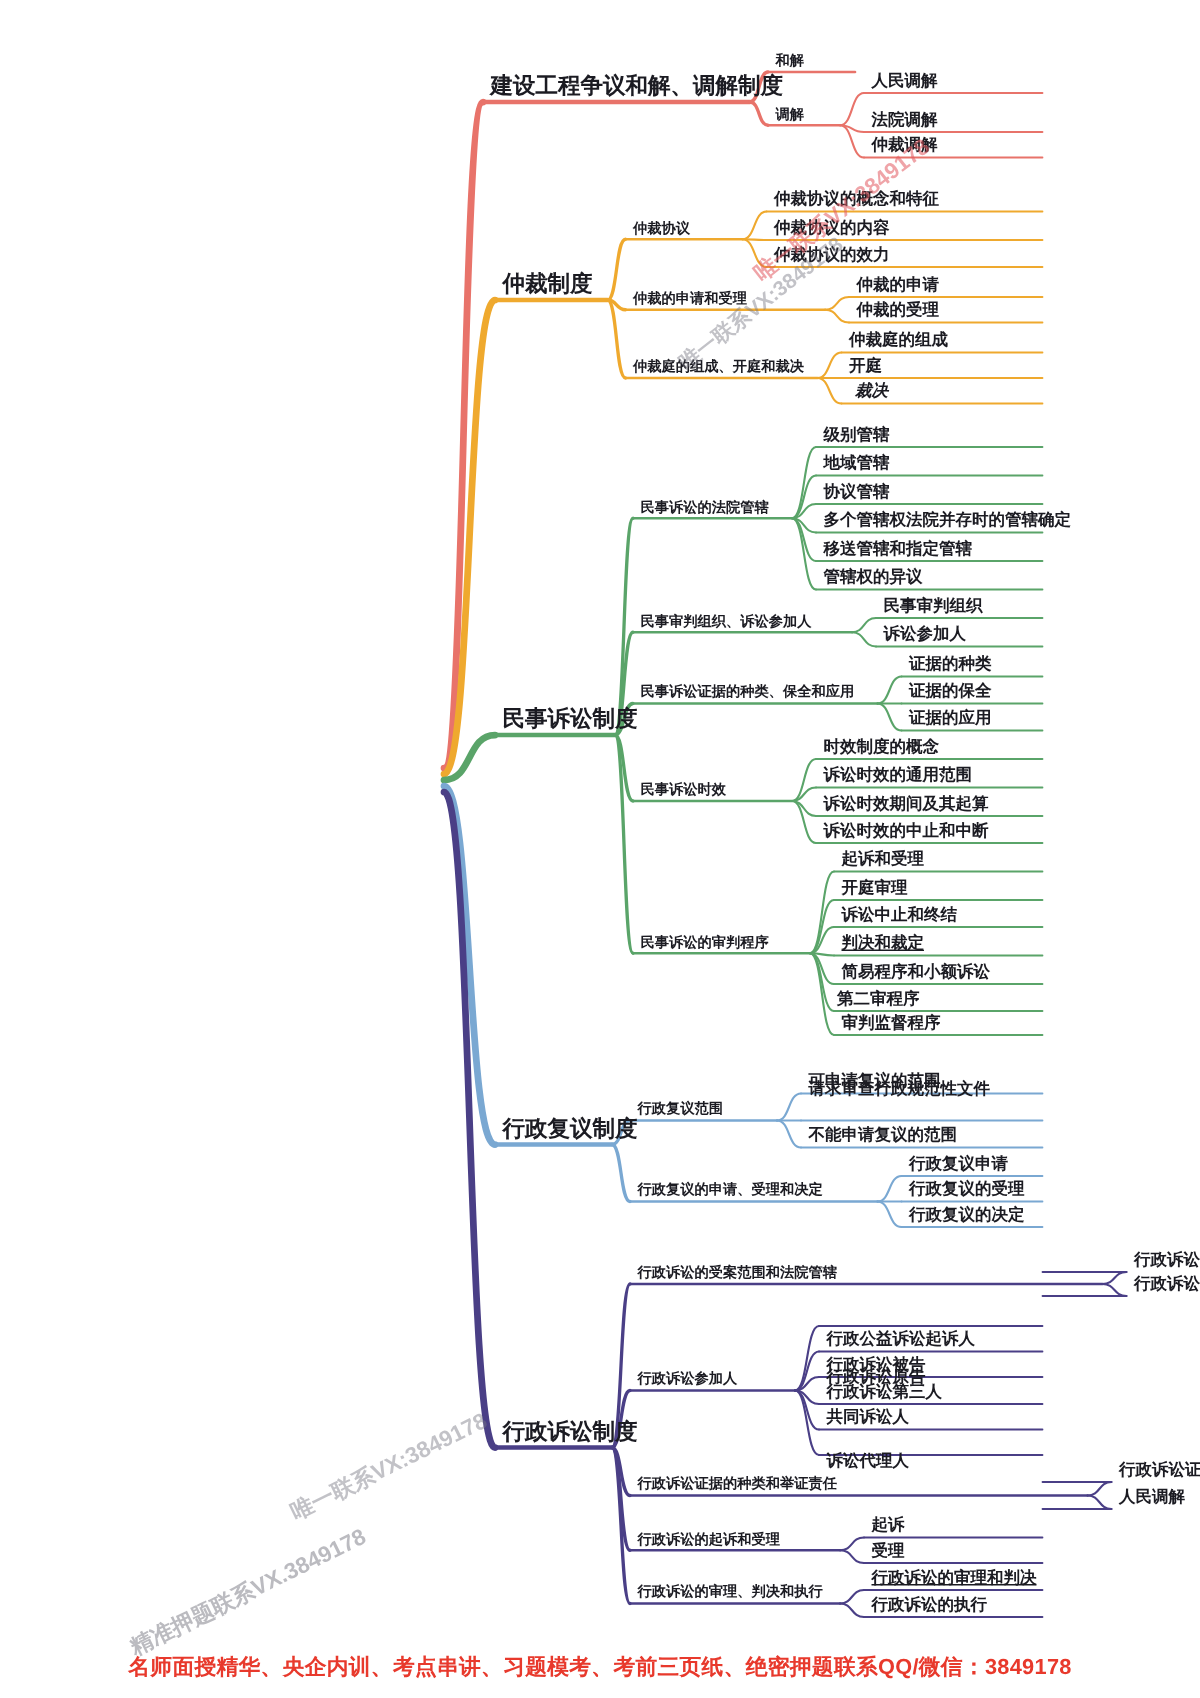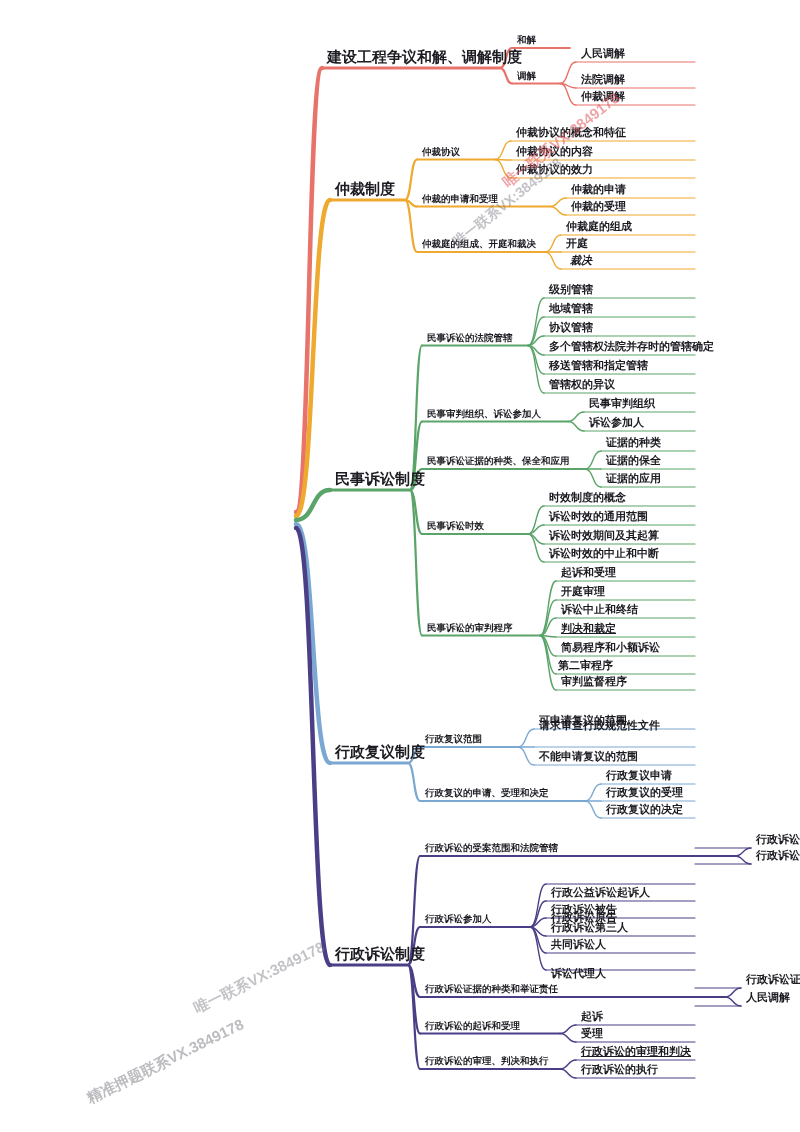--- a/index.html
+++ b/index.html
@@ -284,13 +284,14 @@
       <div class="node lvl2" style="left: 423px; top: 1069px;">行政诉讼的审理、判决和执行</div>
       <div class="node lvl3" style="left: 579px; top: 1060px; text-decoration: underline;">行政诉讼的审理和判决</div>
       <div class="node lvl3" style="left: 579px; top: 1078px;">行政诉讼的执行</div>
     </div>
 
   <div class="wm" id="wm-top-right">唯一联系VX:3849178</div>
   <div class="wm" id="wm-mid">唯一联系VX:3849178</div>
   <div class="wm" id="wm-lower-mid">唯一联系VX:3849178</div>
   <div class="wm" id="wm-bottom-left">精准押题联系VX.3849178</div>
 
+  <div class="hdr" id="footer-text">名师面授精华、央企内训、考点串讲、习题模考、考前三页纸、绝密押题联系QQ/微信：3849178</div>
 </div>
 
 </body></html>

